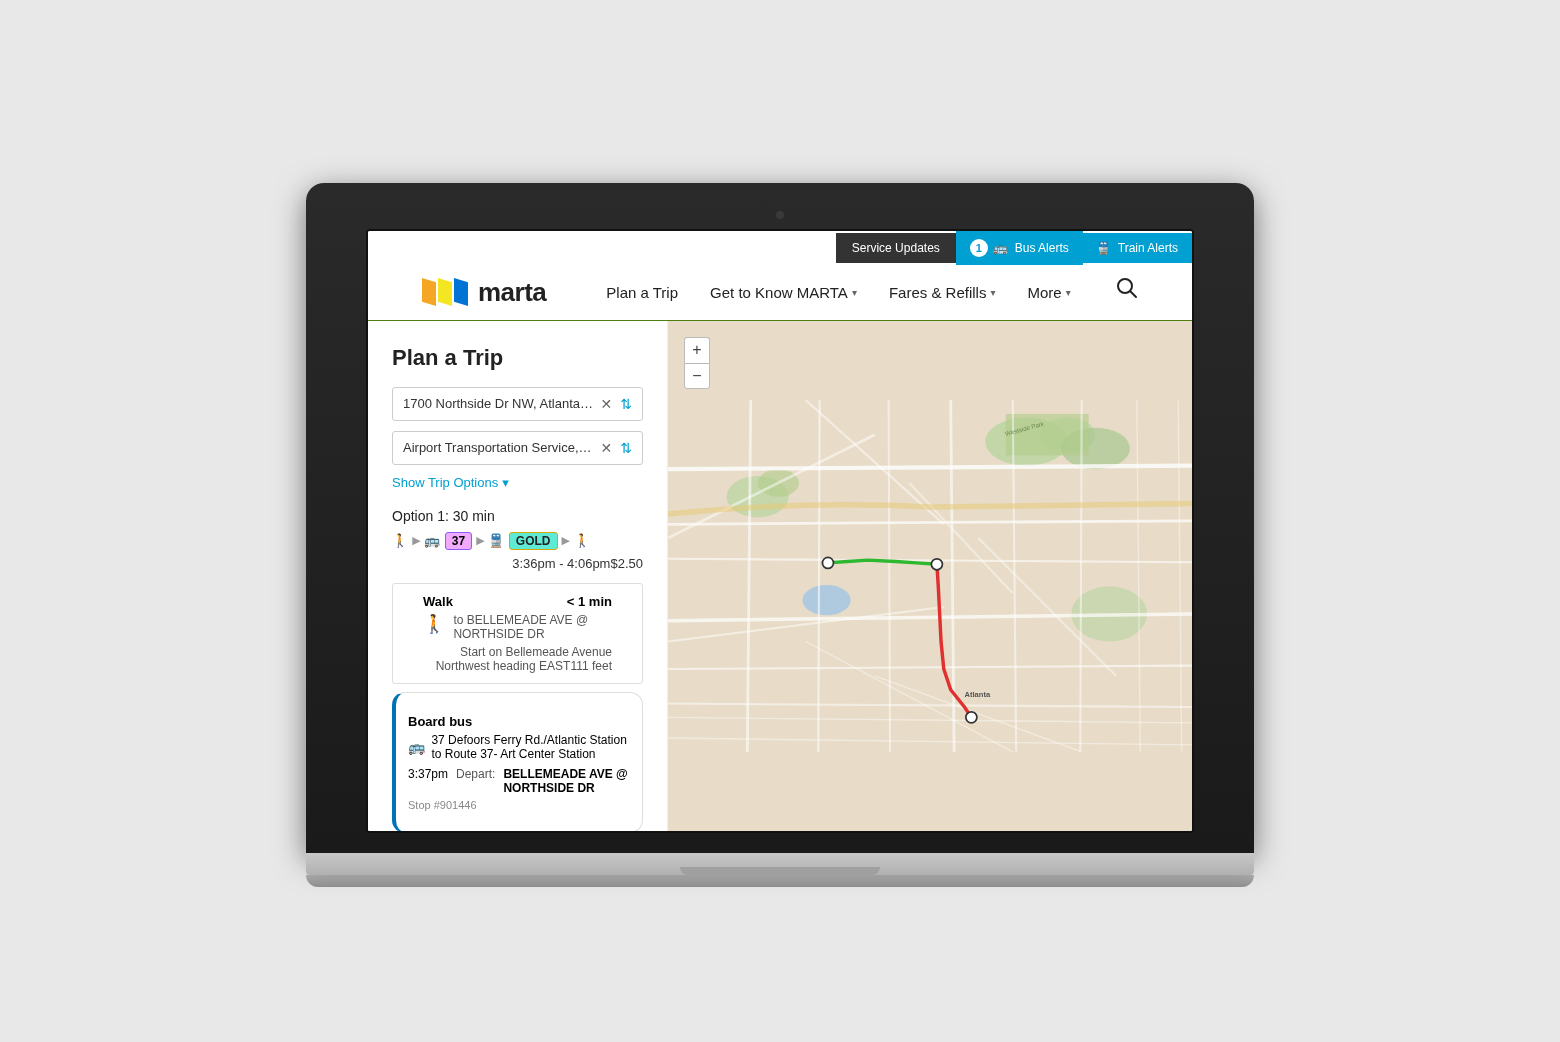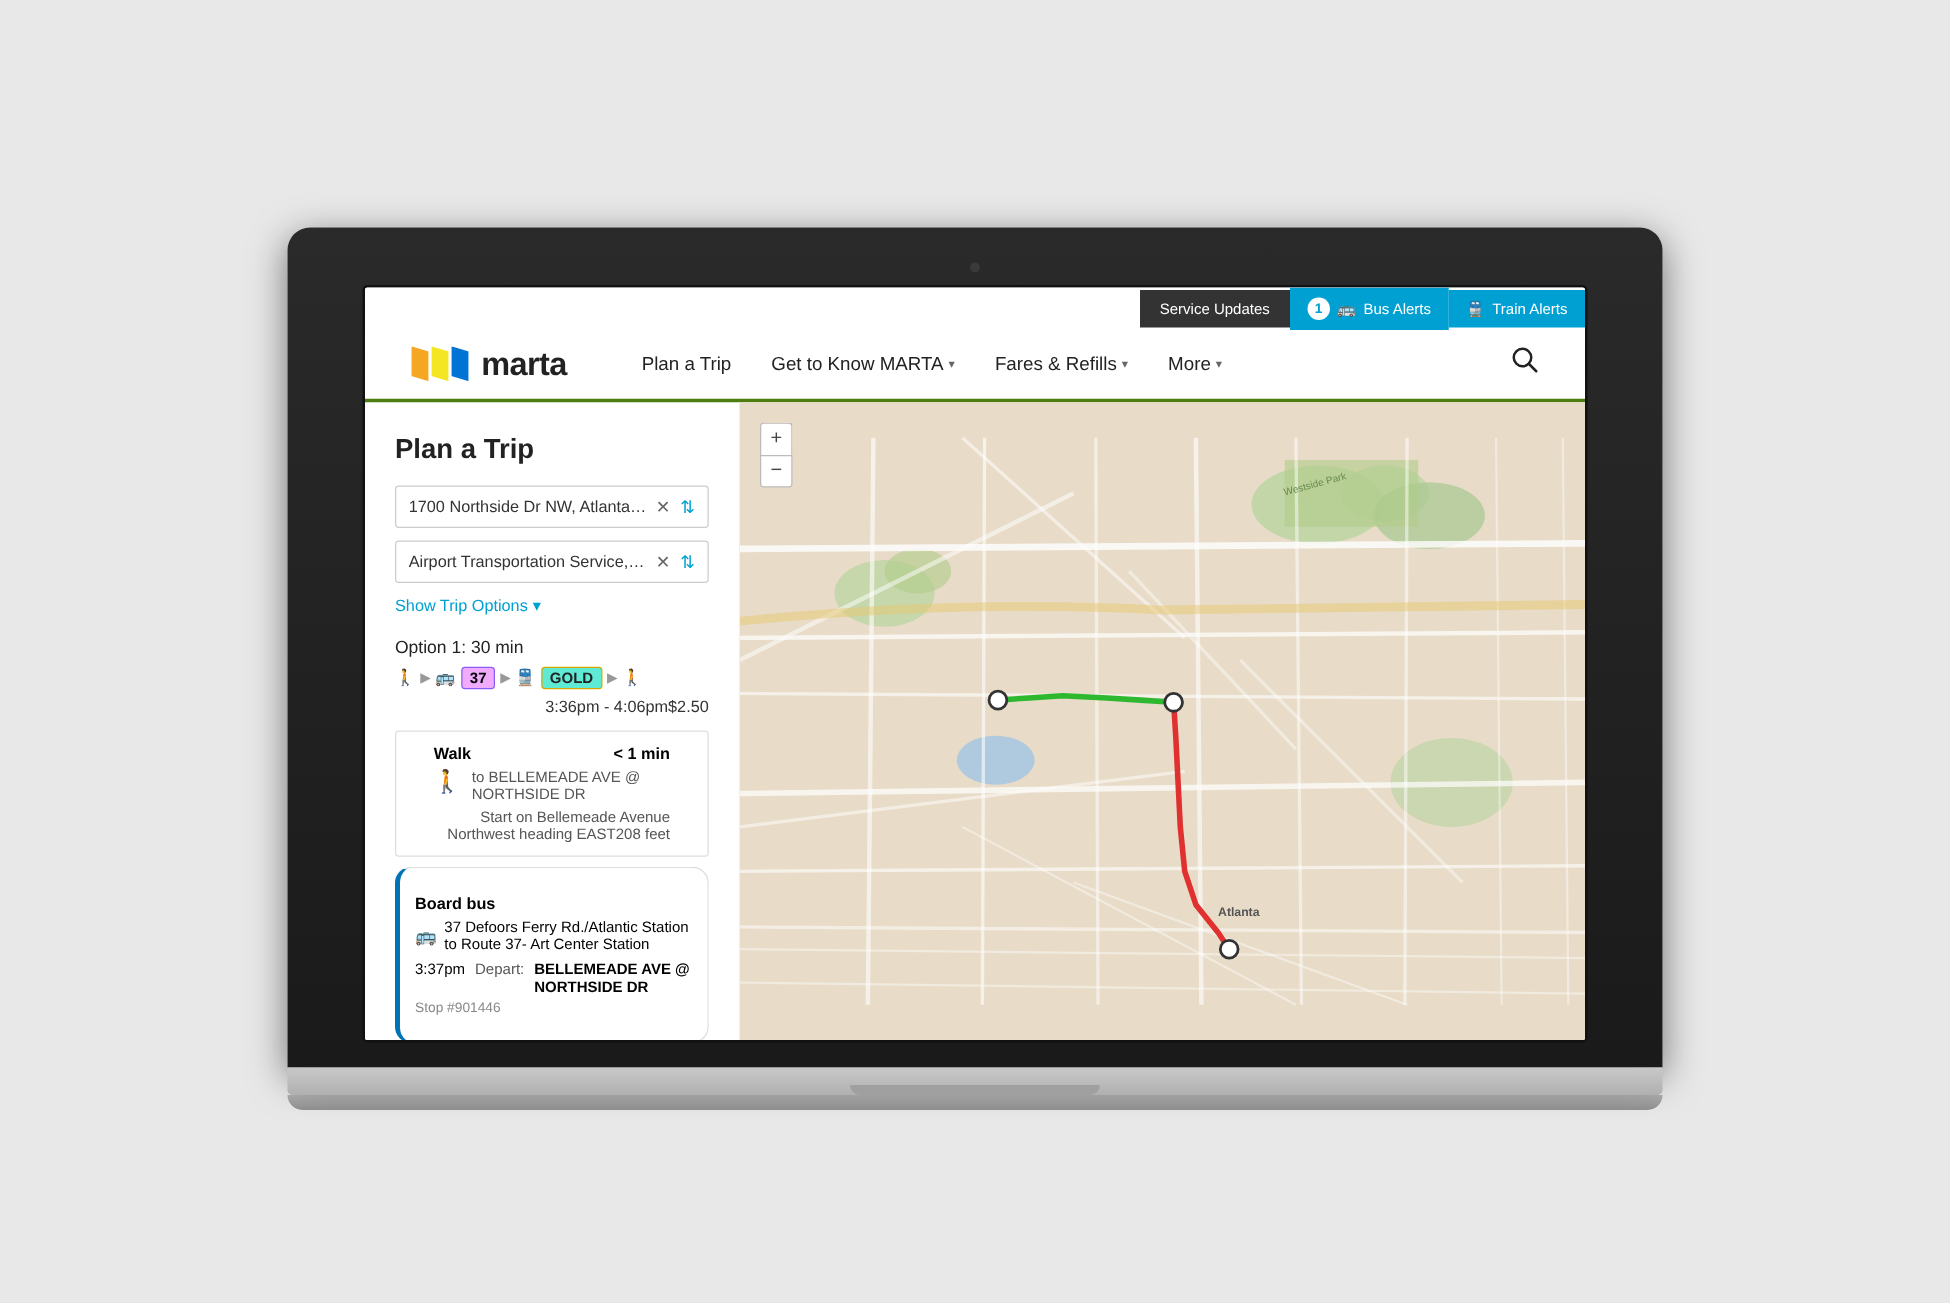--- a/index.html
+++ b/index.html
@@ -6,21 +6,21 @@
     body {
       background: #e8e8e8;
       display: flex;
       align-items: center;
       justify-content: center;
       min-height: 100vh;
       font-family: -apple-system, BlinkMacSystemFont, 'Segoe UI', Arial, sans-serif;
     }
 
     .laptop-outer {
-      width: 1100px;
+      width: 948px;
       position: relative;
       margin-top: 27px;
     }
 
     .laptop-body {
       background: linear-gradient(180deg, #2a2a2a 0%, #1a1a1a 100%);
       border-radius: 18px 18px 0 0;
       padding: 28px 60px 20px;
       position: relative;
       box-shadow: 0 8px 30px rgba(0,0,0,0.5);
@@ -115,23 +115,22 @@
       padding: 8px 14px;
       font-size: 12px;
       display: flex;
       align-items: center;
       gap: 6px;
       cursor: pointer;
     }
 
     .nav-main {
       display: flex;
-      align-items: center;
-      padding: 12px 37px;
-      border-bottom: 3px solid #4d7c0f;
+      padding: 12px 54px;
+      border-bottom: 1px solid #4d7c0f;
       background: #fff;
     }
 
     .logo-area {
       display: flex;
       align-items: center;
       gap: 10px;
       margin-right: 60px;
       text-decoration: none;
     }
@@ -531,21 +530,21 @@
             <div class="step-header">
               <span>Walk</span>
               <span>&lt; 1 min</span>
             </div>
             <div class="step-detail">
               <span class="walk-icon">🚶</span>
               <span>to BELLEMEADE AVE @ NORTHSIDE DR</span>
             </div>
             <div class="step-sub">
               <span>Start on Bellemeade Avenue Northwest heading EAST</span>
-              <span style="float:right;">208 feet</span>
+              <span style="float:right;">111 feet</span>
             </div>
           </div>
 
           <div class="board-card">
             <div class="board-header">Board bus</div>
             <div class="board-route">
               <span class="bus-icon-sm">🚌</span>
               <span>37 Defoors Ferry Rd./Atlantic Station to Route 37- Art Center Station</span>
             </div>
             <div class="board-time">

